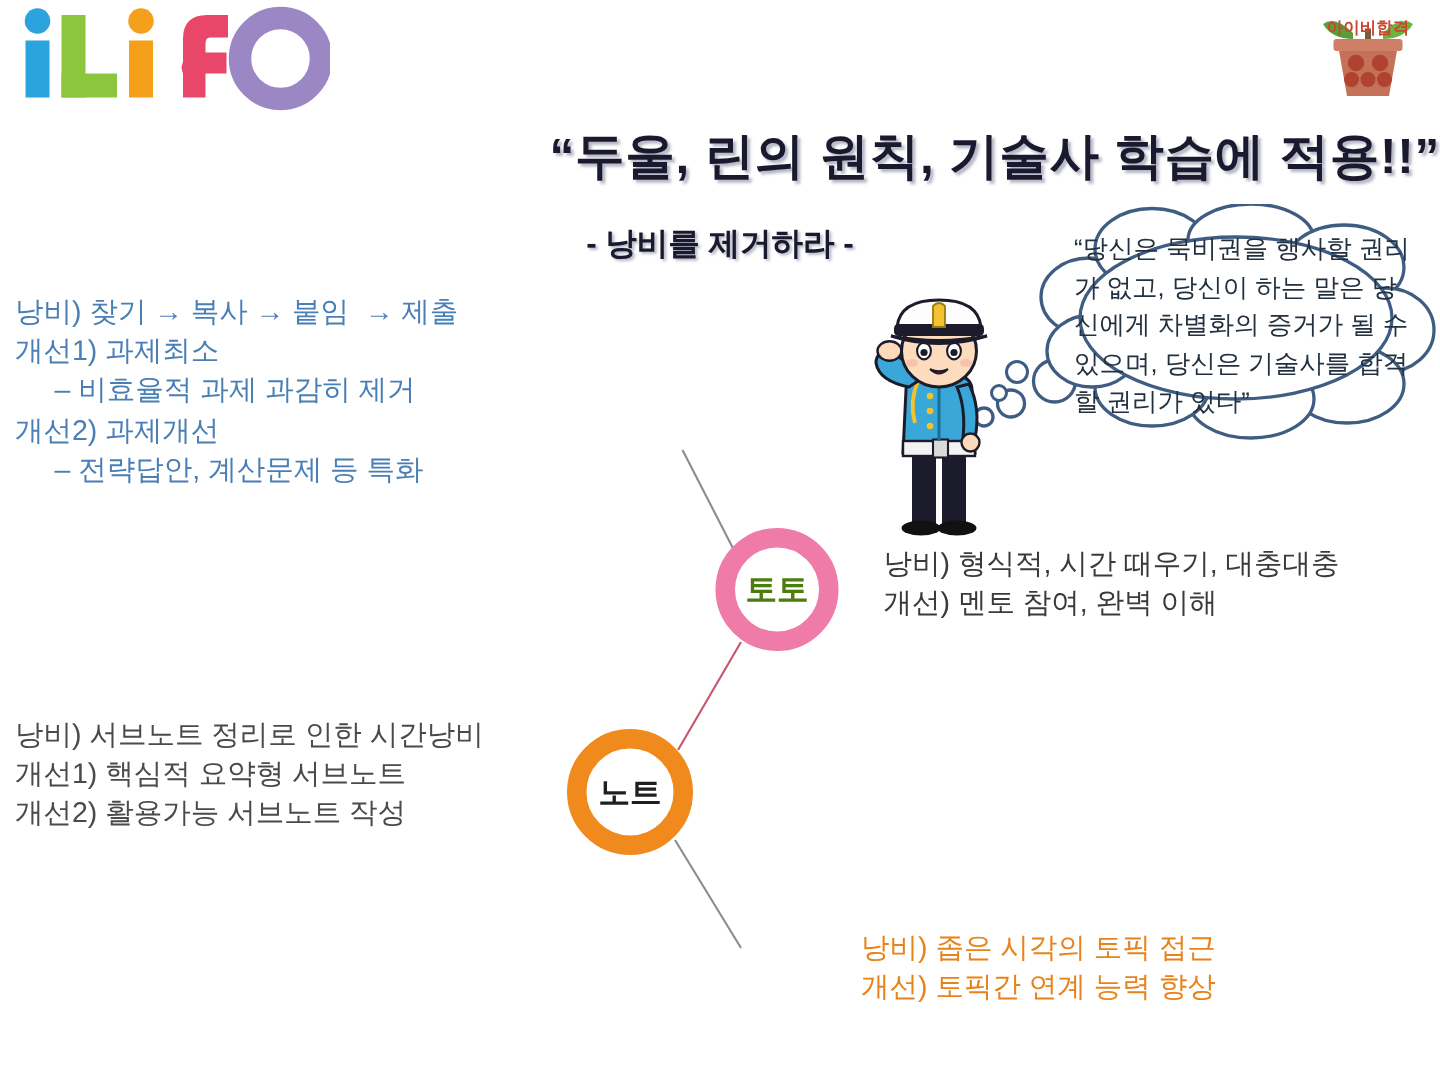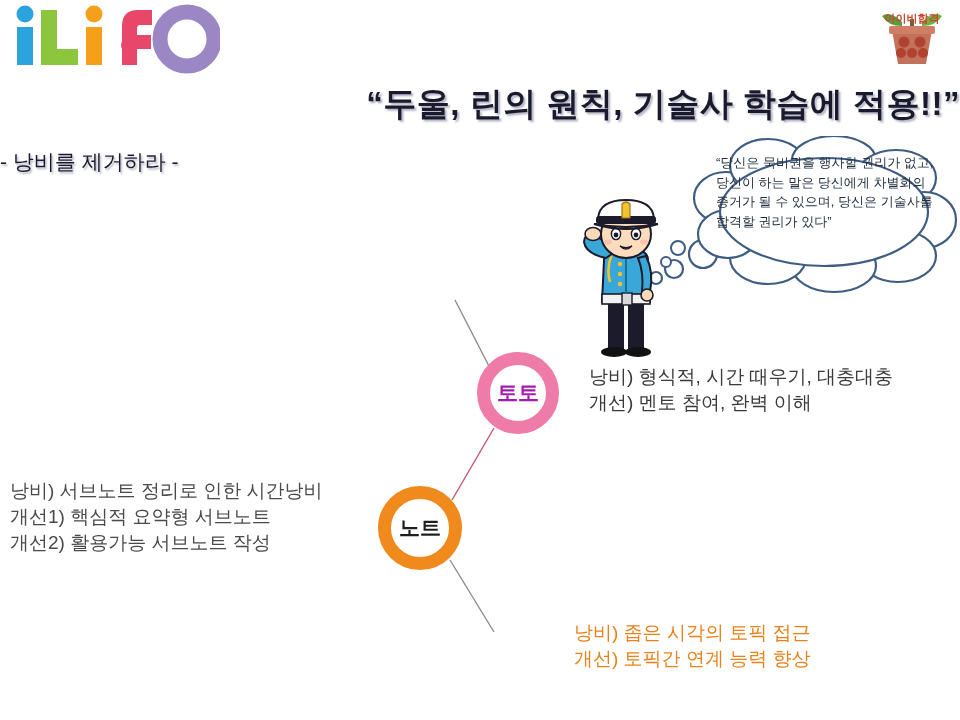--- a/index.html
+++ b/index.html
@@ -48,23 +48,23 @@
     color: #1a1a2e;
     letter-spacing: 0.5px;
     text-shadow: 2px 2px 2px rgba(140,140,165,0.65);
     white-space: nowrap;
   }
   #slide-subtitle {
     position: absolute;
     left: 0;
     top: 148px;
     width: 960px;
-    text-align: left;
+    text-align: center;
     font-size: 21px;
-    font-weight: normal;
+    font-weight: bold;
     color: #1a1a2e;
     text-shadow: 1.5px 1.5px 2px rgba(140,140,165,0.65);
     white-space: nowrap;
   }
 
   
   .note-block {
     position: absolute;
     font-size: 19px;
     line-height: 1.38;
@@ -163,21 +163,21 @@
     left: 648px;
     top: 136px;
     width: 312px;
     height: 160px;
   }
   #thought-bubble-text {
     position: absolute;
     left: 716px;
     top: 153px;
     width: 224px;
-    font-size: 13px;
+    font-size: 17px;
     line-height: 1.5;
     color: #22303f;
     white-space: pre-wrap;
     text-align: left;
   }
 </style>
 </head>
 <body>
 
 <div id="slide">
@@ -215,27 +215,32 @@
 
   <div id="slide-title">“두울, 린의 원칙, 기술사 학습에 적용!!”</div>
   <div id="slide-subtitle">- 낭비를 제거하라 -</div>
 
   <svg id="connectors">
     <line x1="455" y1="300" x2="492" y2="372" stroke="#8c8c8c" stroke-width="1.4"></line>
     <line x1="494" y1="428" x2="452" y2="500" stroke="#c4566e" stroke-width="1.4"></line>
     <line x1="450" y1="560" x2="494" y2="632" stroke="#8c8c8c" stroke-width="1.4"></line>
   </svg>
 
-  <div class="ring-node" id="node-toto" style="border-color: rgb(239, 123, 168); color: #a21caf;">
+  <div class="ring-node" id="node-toto" style="border-color: rgb(239, 123, 168); color: #4d7c0f;">
     <span>토토</span>
   </div>
   <div class="ring-node" id="node-note" style="border-color: rgb(240, 138, 28); color: rgb(31, 31, 31);">
     <span>노트</span>
   </div>
 
+  <div class="note-block" id="task-notes">낭비) 찾기 → 복사 → 붙임  → 제출
+개선1) 과제최소
+     – 비효율적 과제 과감히 제거
+개선2) 과제개선
+     – 전략답안, 계산문제 등 특화</div>
   <div class="note-block" id="toto-notes">낭비) 형식적, 시간 때우기, 대충대충
 개선) 멘토 참여, 완벽 이해</div>
   <div class="note-block" id="note-notes">낭비) 서브노트 정리로 인한 시간낭비
 개선1) 핵심적 요약형 서브노트
 개선2) 활용가능 서브노트 작성</div>
   <div class="note-block" id="topic-notes">낭비) 좁은 시각의 토픽 접근
 개선) 토픽간 연계 능력 향상</div>
 
   <svg id="thought-bubble" viewBox="0 0 312 160">
     <g fill="#ffffff" stroke="#3f5d82" stroke-width="2.2">

